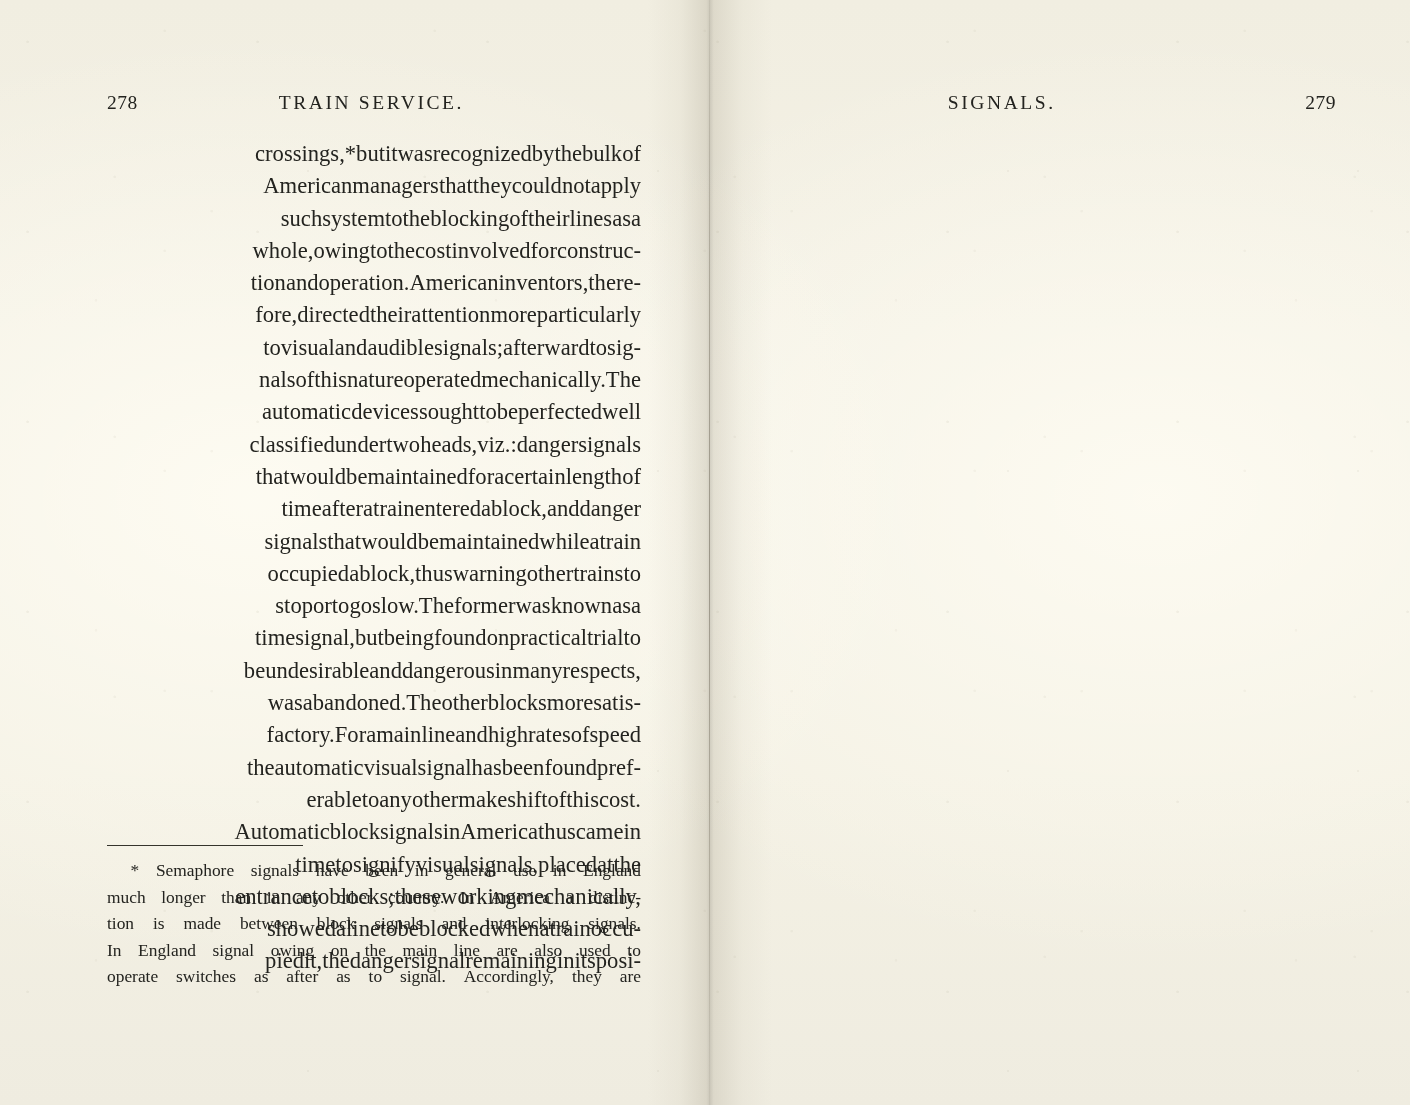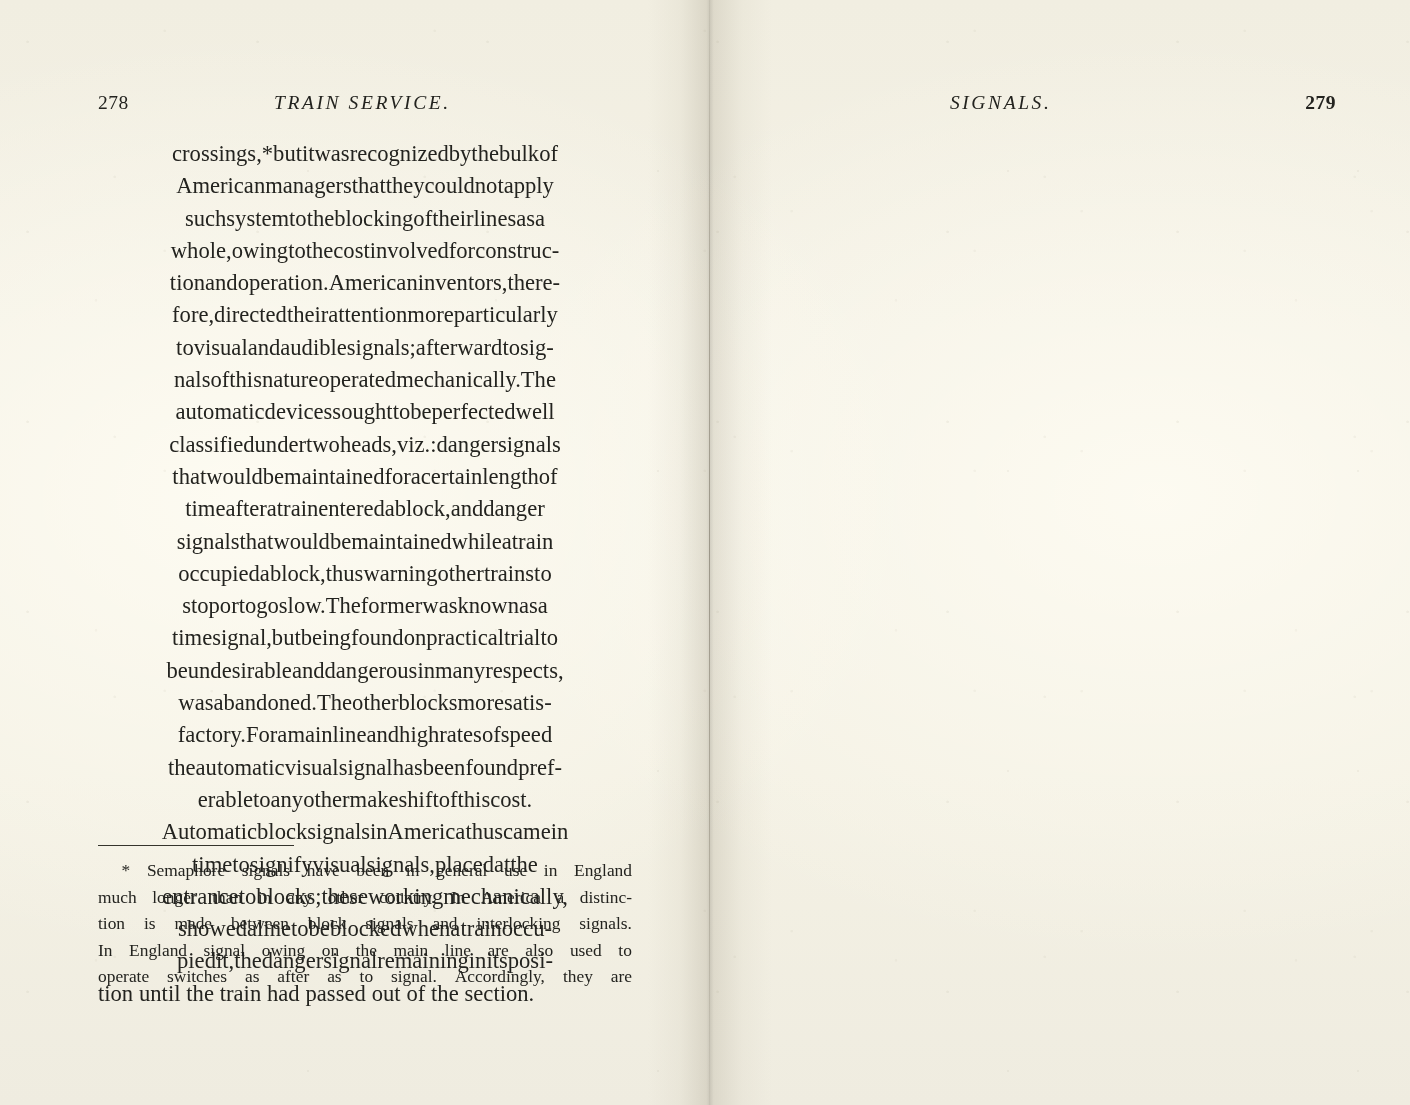--- a/index.html
+++ b/index.html
@@ -60,48 +60,47 @@
       rgba(155,148,130,0.12) 100%);
     pointer-events: none;
   }
 
   
   .leaf {
     position: absolute;
     top: 0;
     height: 100%;
   }
-  #leaf-left  { left: 0;    width: 710px; }
+  #leaf-left  { left: 9px;    width: 710px; }
   #leaf-right { left: 710px; width: 700px; }
 
   .running-head {
     position: absolute;
     top: 92px;
     height: 28px;
     display: flex;
     align-items: baseline;
   }
   #head-left  { left: 98px;  width: 534px; }
   #head-right { left: 98px;  width: 528px; }
 
   .folio {
     font-size: 19.5px;
     letter-spacing: 0.5px;
     font-variant-numeric: lining-nums;
   }
   .head-title {
-    font-style: italic;
     font-size: 19.5px;
     letter-spacing: 2.6px;
     font-weight: 400;
   }
   #head-left .folio { margin-right: 0; }
   #head-left .head-title { margin: 0 auto; transform: translateX(-18px); }
   #head-right .head-title { margin: 0 auto; transform: translateX(10px); }
-  #head-right .folio { margin-left: auto; font-weight: bold; }
+  #head-right .folio { margin-left: auto; }
 
   .textblock {
     position: absolute;
     font-size: 22.6px;
     line-height: 32.3px;
     text-align: justify;
     text-align-last: left;
     hyphens: manual;
     word-spacing: 0.2px;
   }
@@ -109,21 +108,21 @@
 
   .textblock p { margin: 0; }
 
   
   .ln {
     display: block;
     white-space: nowrap;
   }
   .ln.j {
     display: flex;
-    justify-content: center;
+    justify-content: flex-end;
   }
   .ln.j > span { white-space: pre; }
 
   
   #footnote {
     position: absolute;
     left: 98px;
     top: 845px;
     width: 534px;
   }
@@ -428,21 +427,20 @@
             <span>pied</span>
             <span>it,</span>
             <span>the</span>
             <span>danger</span>
             <span>signal</span>
             <span>remaining</span>
             <span>in</span>
             <span>its</span>
             <span>posi-</span>
           </span>
-          <span class="ln"><span>tion</span> <span>until</span> <span>the</span> <span>train</span> <span>had</span> <span>passed</span> <span>out</span> <span>of</span> <span>the</span> <span>section.</span></span>
         </p>
     </div>
 
     <div id="footnote">
       <div id="footnote-rule"></div>
       <div id="footnote-text">
           <span class="ln j" style="padding-left: 1.35em;">
             <span>*</span>
             <span>Semaphore</span>
             <span>signals</span>

